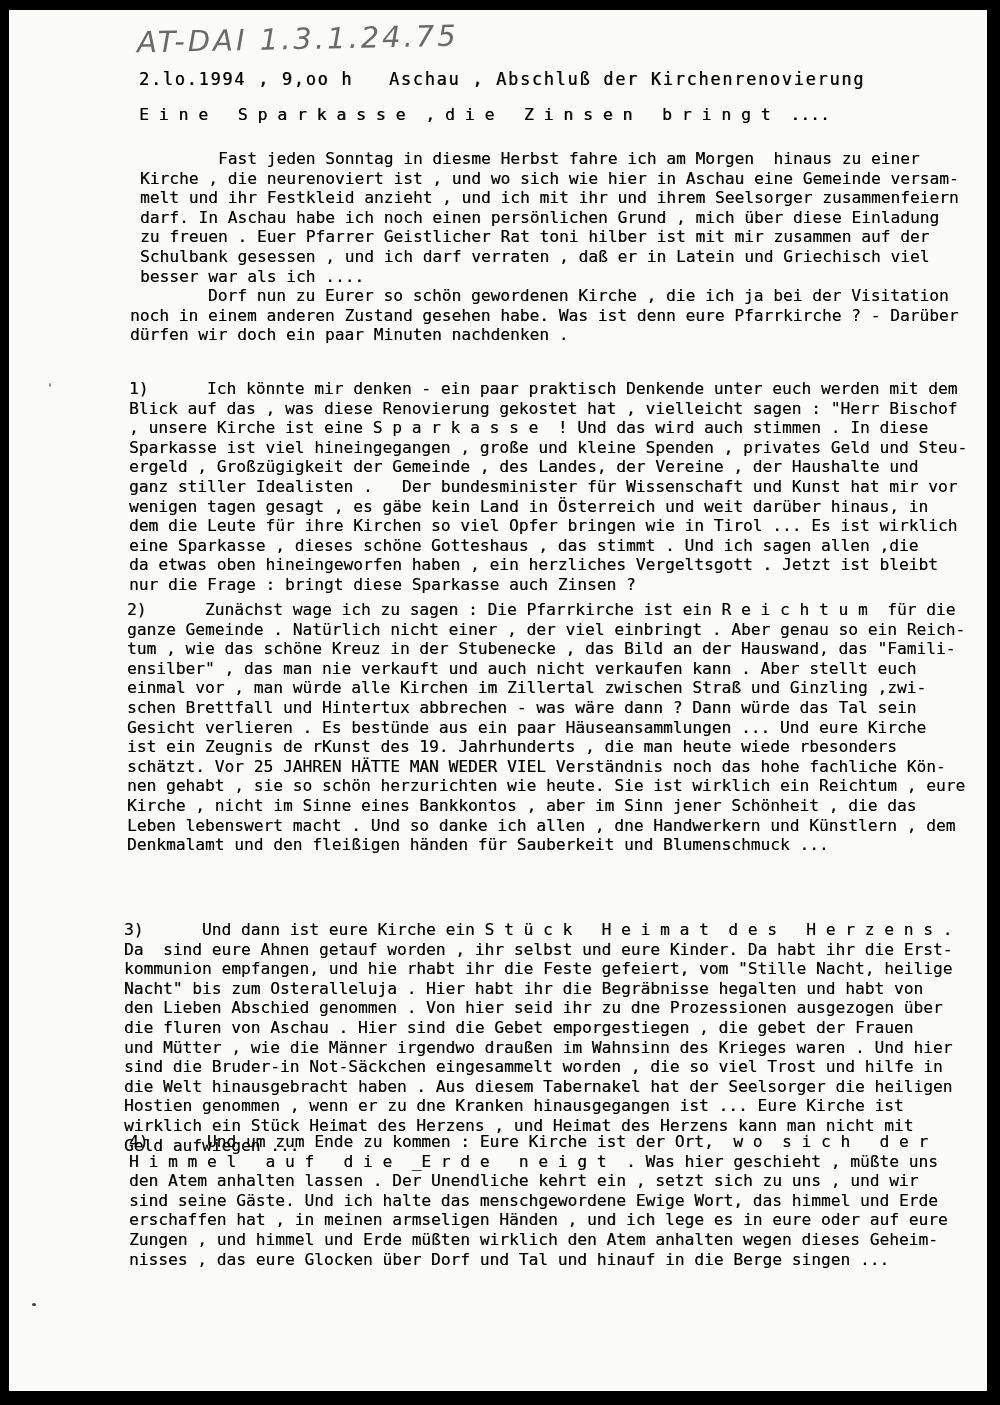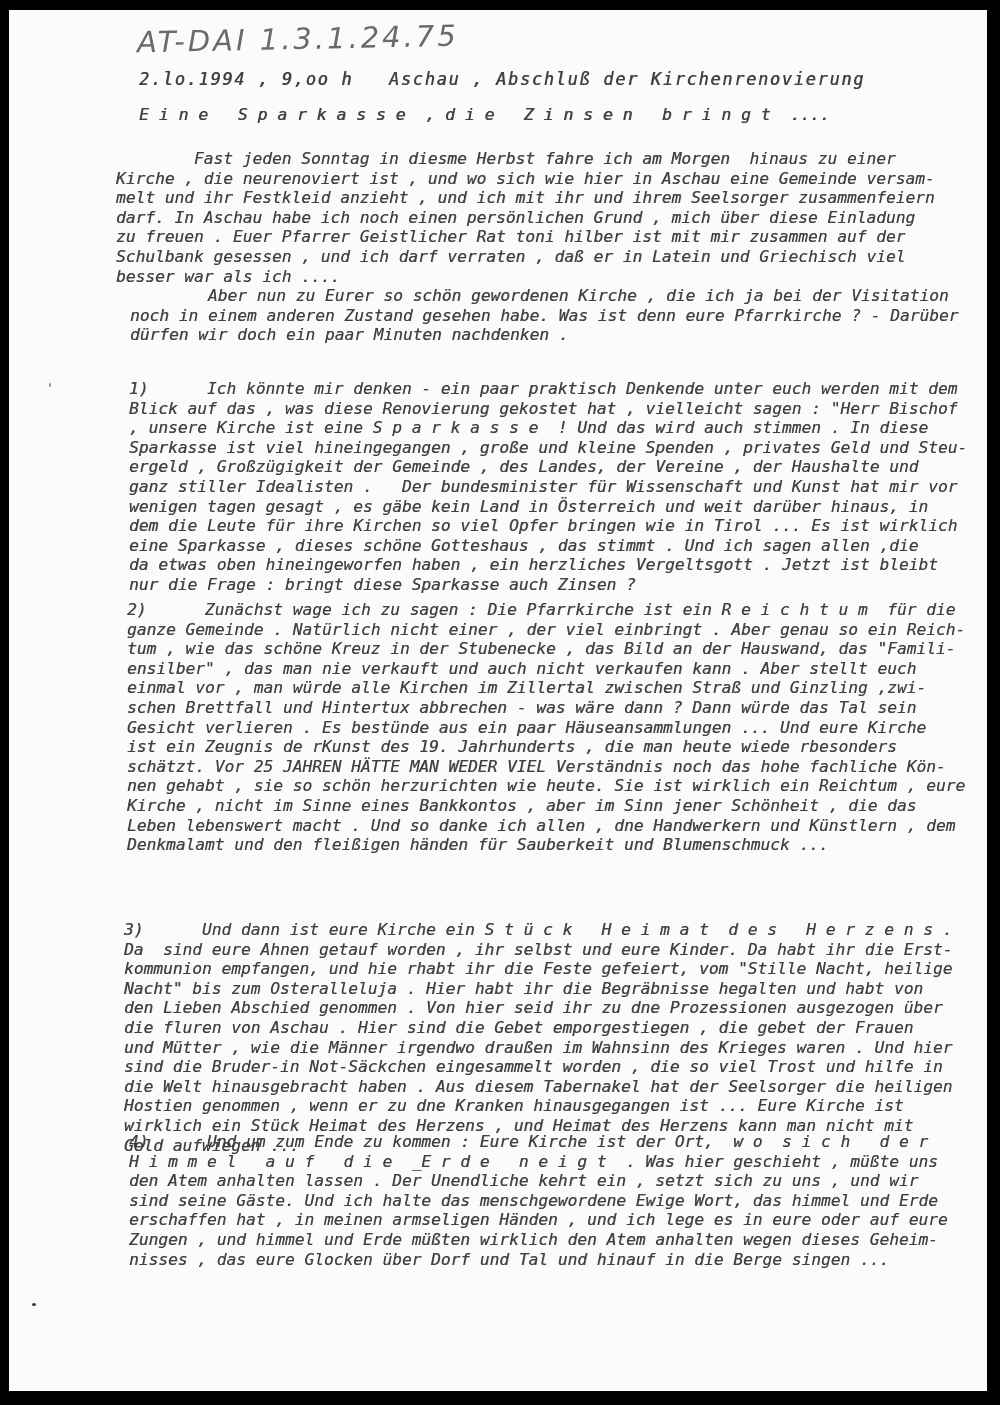--- a/index.html
+++ b/index.html
@@ -15,23 +15,22 @@
     left:9px;top:10px;
     width:978px;height:1381px;
     background:#fbfbf9;
   }
   .tblock{
     position:absolute;
     white-space:pre;
     font-family:"DejaVu Sans Mono", monospace;
     font-size:16.2px;
     line-height:19.6px;
-    color:#404040;
+    color:#000000;
     text-shadow:0.4px 0 0 rgba(20,20,20,0.55);
-    font-style:italic;
   }
   .title-line{
     font-size:16.8px;
     letter-spacing:1.8px;
     text-shadow:0.6px 0 0 rgba(15,15,15,0.7);
   }
   .subtitle-line{
     font-size:16.4px;
     text-shadow:0.6px 0 0 rgba(15,15,15,0.7);
   }
@@ -59,29 +58,29 @@
 
 <div class="canvas">
   <div class="sheet">
 
     <div class="handwriting">AT-DAI 1.3.1.24.75</div>
 
     <div class="tblock title-line" style="left:130px;top:60px;">2.lo.1994 , 9,oo h   Aschau , Abschluß der Kirchenrenovierung</div>
 
     <div class="tblock subtitle-line" style="left:130px;top:95px;">E i n e   S p a r k a s s e  , d i e   Z i n s e n   b r i n g t  ....</div>
 
-    <div class="tblock" style="left:107px;top:139px;">        Fast jeden Sonntag in diesme Herbst fahre ich am Morgen  hinaus zu einer
+    <div class="tblock" style="left:131px;top:139px;">        Fast jeden Sonntag in diesme Herbst fahre ich am Morgen  hinaus zu einer
 Kirche , die neurenoviert ist , und wo sich wie hier in Aschau eine Gemeinde versam-
 melt und ihr Festkleid anzieht , und ich mit ihr und ihrem Seelsorger zusammenfeiern
 darf. In Aschau habe ich noch einen persönlichen Grund , mich über diese Einladung
 zu freuen . Euer Pfarrer Geistlicher Rat toni hilber ist mit mir zusammen auf der
 Schulbank gesessen , und ich darf verraten , daß er in Latein und Griechisch viel
 besser war als ich ....</div>
 
-    <div class="tblock" style="left:121px;top:276px;">        Aber nun zu Eurer so schön gewordenen Kirche , die ich ja bei der Visitation
+    <div class="tblock" style="left:121px;top:276px;">        Dorf nun zu Eurer so schön gewordenen Kirche , die ich ja bei der Visitation
 noch in einem anderen Zustand gesehen habe. Was ist denn eure Pfarrkirche ? - Darüber
 dürfen wir doch ein paar Minuten nachdenken .</div>
 
     <div class="tblock" style="left:120px;top:357px;margin-top:12px;">1)      Ich könnte mir denken - ein paar praktisch Denkende unter euch werden mit dem
 Blick auf das , was diese Renovierung gekostet hat , vielleicht sagen : "Herr Bischof
 , unsere Kirche ist eine S p a r k a s s e  ! Und das wird auch stimmen . In diese
 Sparkasse ist viel hineingegangen , große und kleine Spenden , privates Geld und Steu-
 ergeld , Großzügigkeit der Gemeinde , des Landes, der Vereine , der Haushalte und
 ganz stiller Idealisten .   Der bundesminister für Wissenschaft und Kunst hat mir vor
 wenigen tagen gesagt , es gäbe kein Land in Österreich und weit darüber hinaus, in

